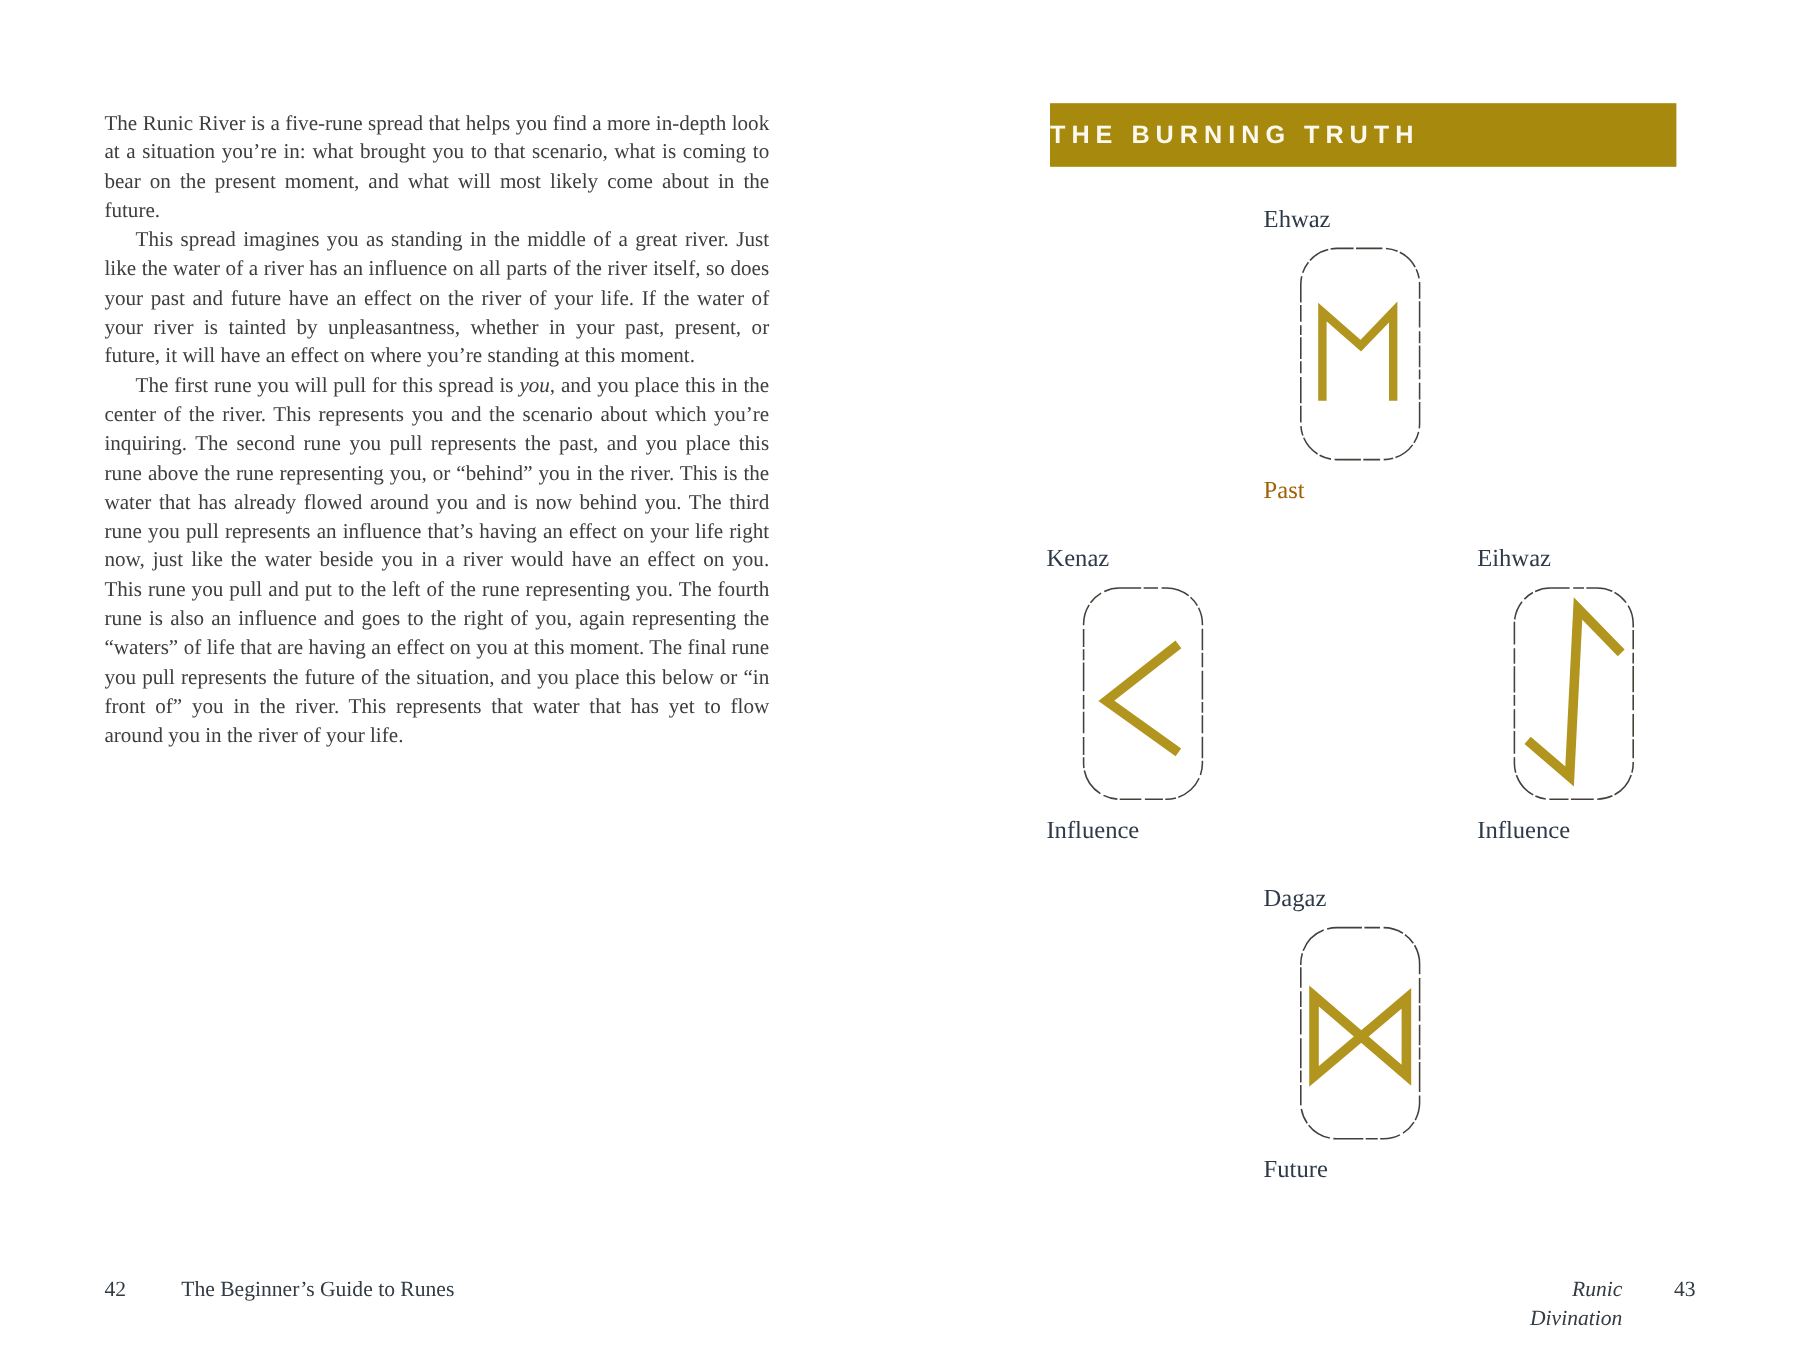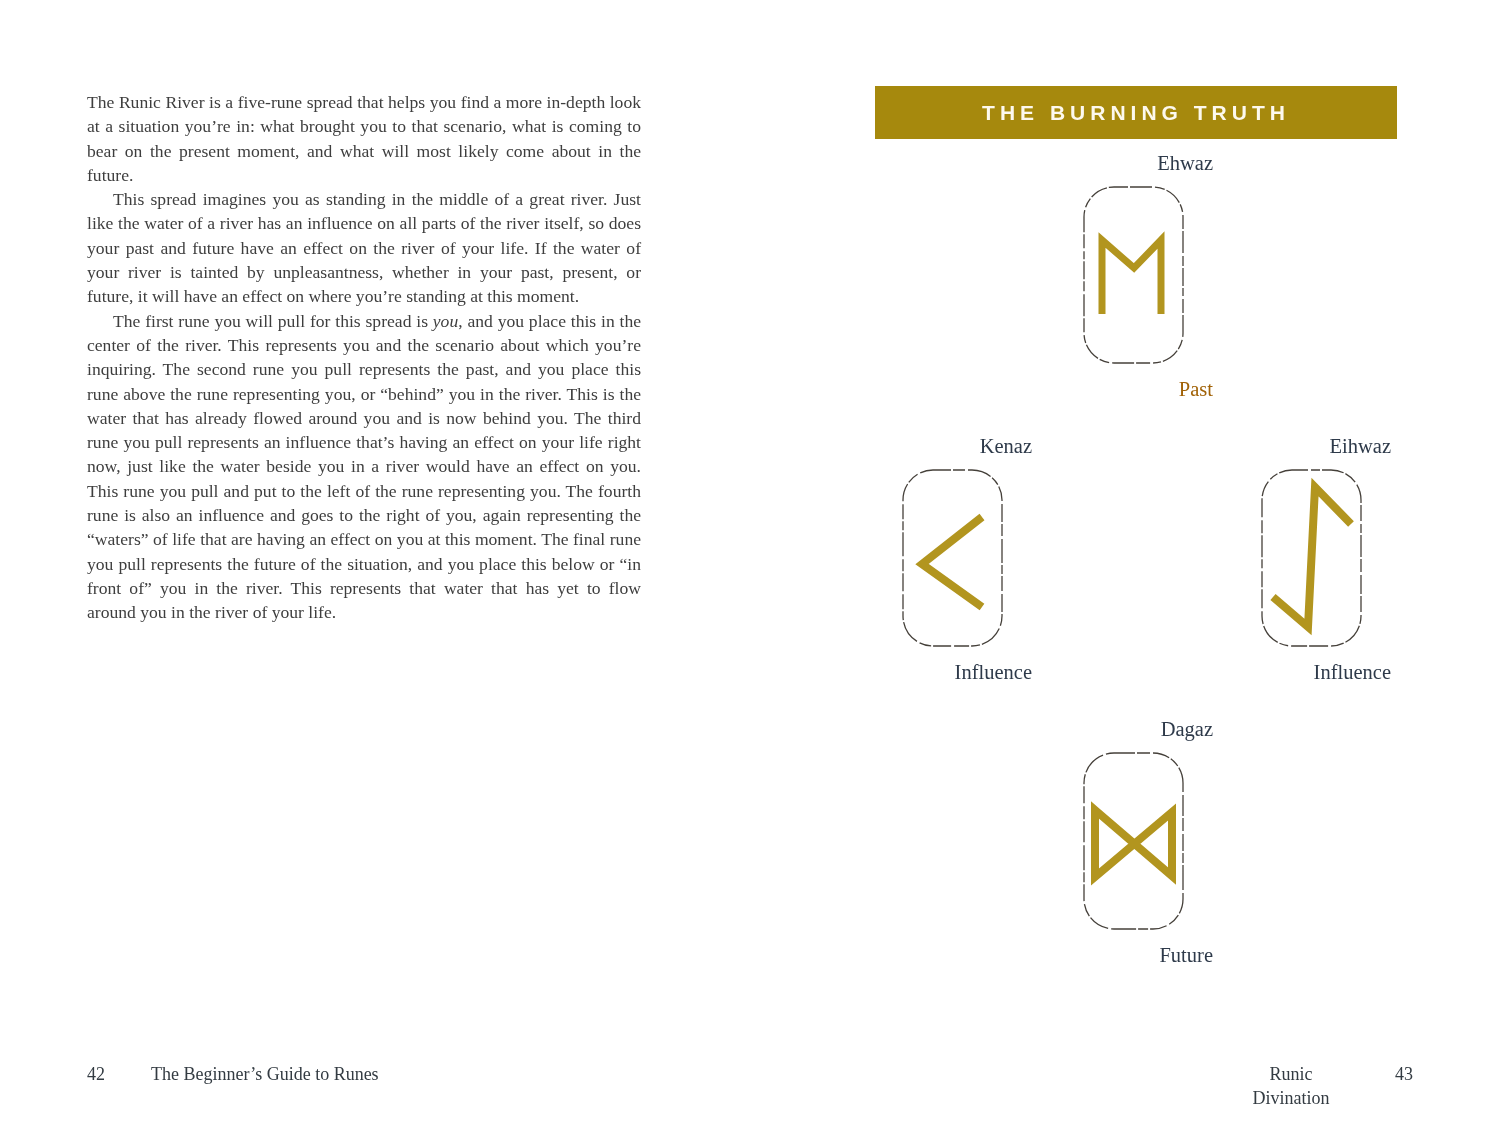--- a/index.html
+++ b/index.html
@@ -22,35 +22,36 @@
   }
   .text-block p { margin: 0; }
   .text-block p.indent { text-indent: 26px; }
   .italic { font-style: italic; }
 
   
   .banner {
     position: absolute;
     left: 875px; top: 86px; width: 522px; height: 53px;
     background: #a6890d;
-    display: flex; align-items: center; justify-content: center;
+    display: flex; align-items: center; justify-content: flex-start;
   }
   .banner-title {
     font-family: "Liberation Sans", sans-serif;
     font-weight: bold;
     font-size: 21px;
     letter-spacing: 5px;
     color: #fdf9ee;
   }
 
   
   .rune-group {
     position: absolute;
     width: 160px;
-    text-align: right;
+    text-align: left;
+    margin-top: 20px;
   }
   .rune-name, .rune-position {
     font-size: 20.5px;
     color: #2e3a4a;
     line-height: 26px;
   }
   .rune-card {
     width: 105px; height: 182px;
     margin: 8px auto 10px auto;
     position: relative;
@@ -67,21 +68,21 @@
   
   .footer-item {
     position: absolute;
     font-size: 18px;
     color: #333b42;
     top: 1062px;
     line-height: 24px;
   }
   .f-left-num    { left: 87px; }
   .f-left-title  { left: 151px; }
-  .f-right-title { left: 1230px; width: 122px; text-align: center; }
+  .f-right-title { left: 1230px; width: 122px; text-align: right; font-style: italic; }
   .f-right-num   { left: 1395px; }
 </style>
 </head>
 <body>
 
 <div class="spread">
 
   <div class="text-block">
     <p>The Runic River is a five-rune spread that helps you find a more in-depth look at a situation you’re in: what brought you to that scenario, what is coming to bear on the present moment, and what will most likely come about in the future.</p>
     <p class="indent">This spread imagines you as standing in the middle of a great river. Just like the water of a river has an influence on all parts of the river itself, so does your past and future have an effect on the river of your life. If the water of your river is tainted by unpleasantness, whether in your past, present, or future, it will have an effect on where you’re standing at this moment.</p>

